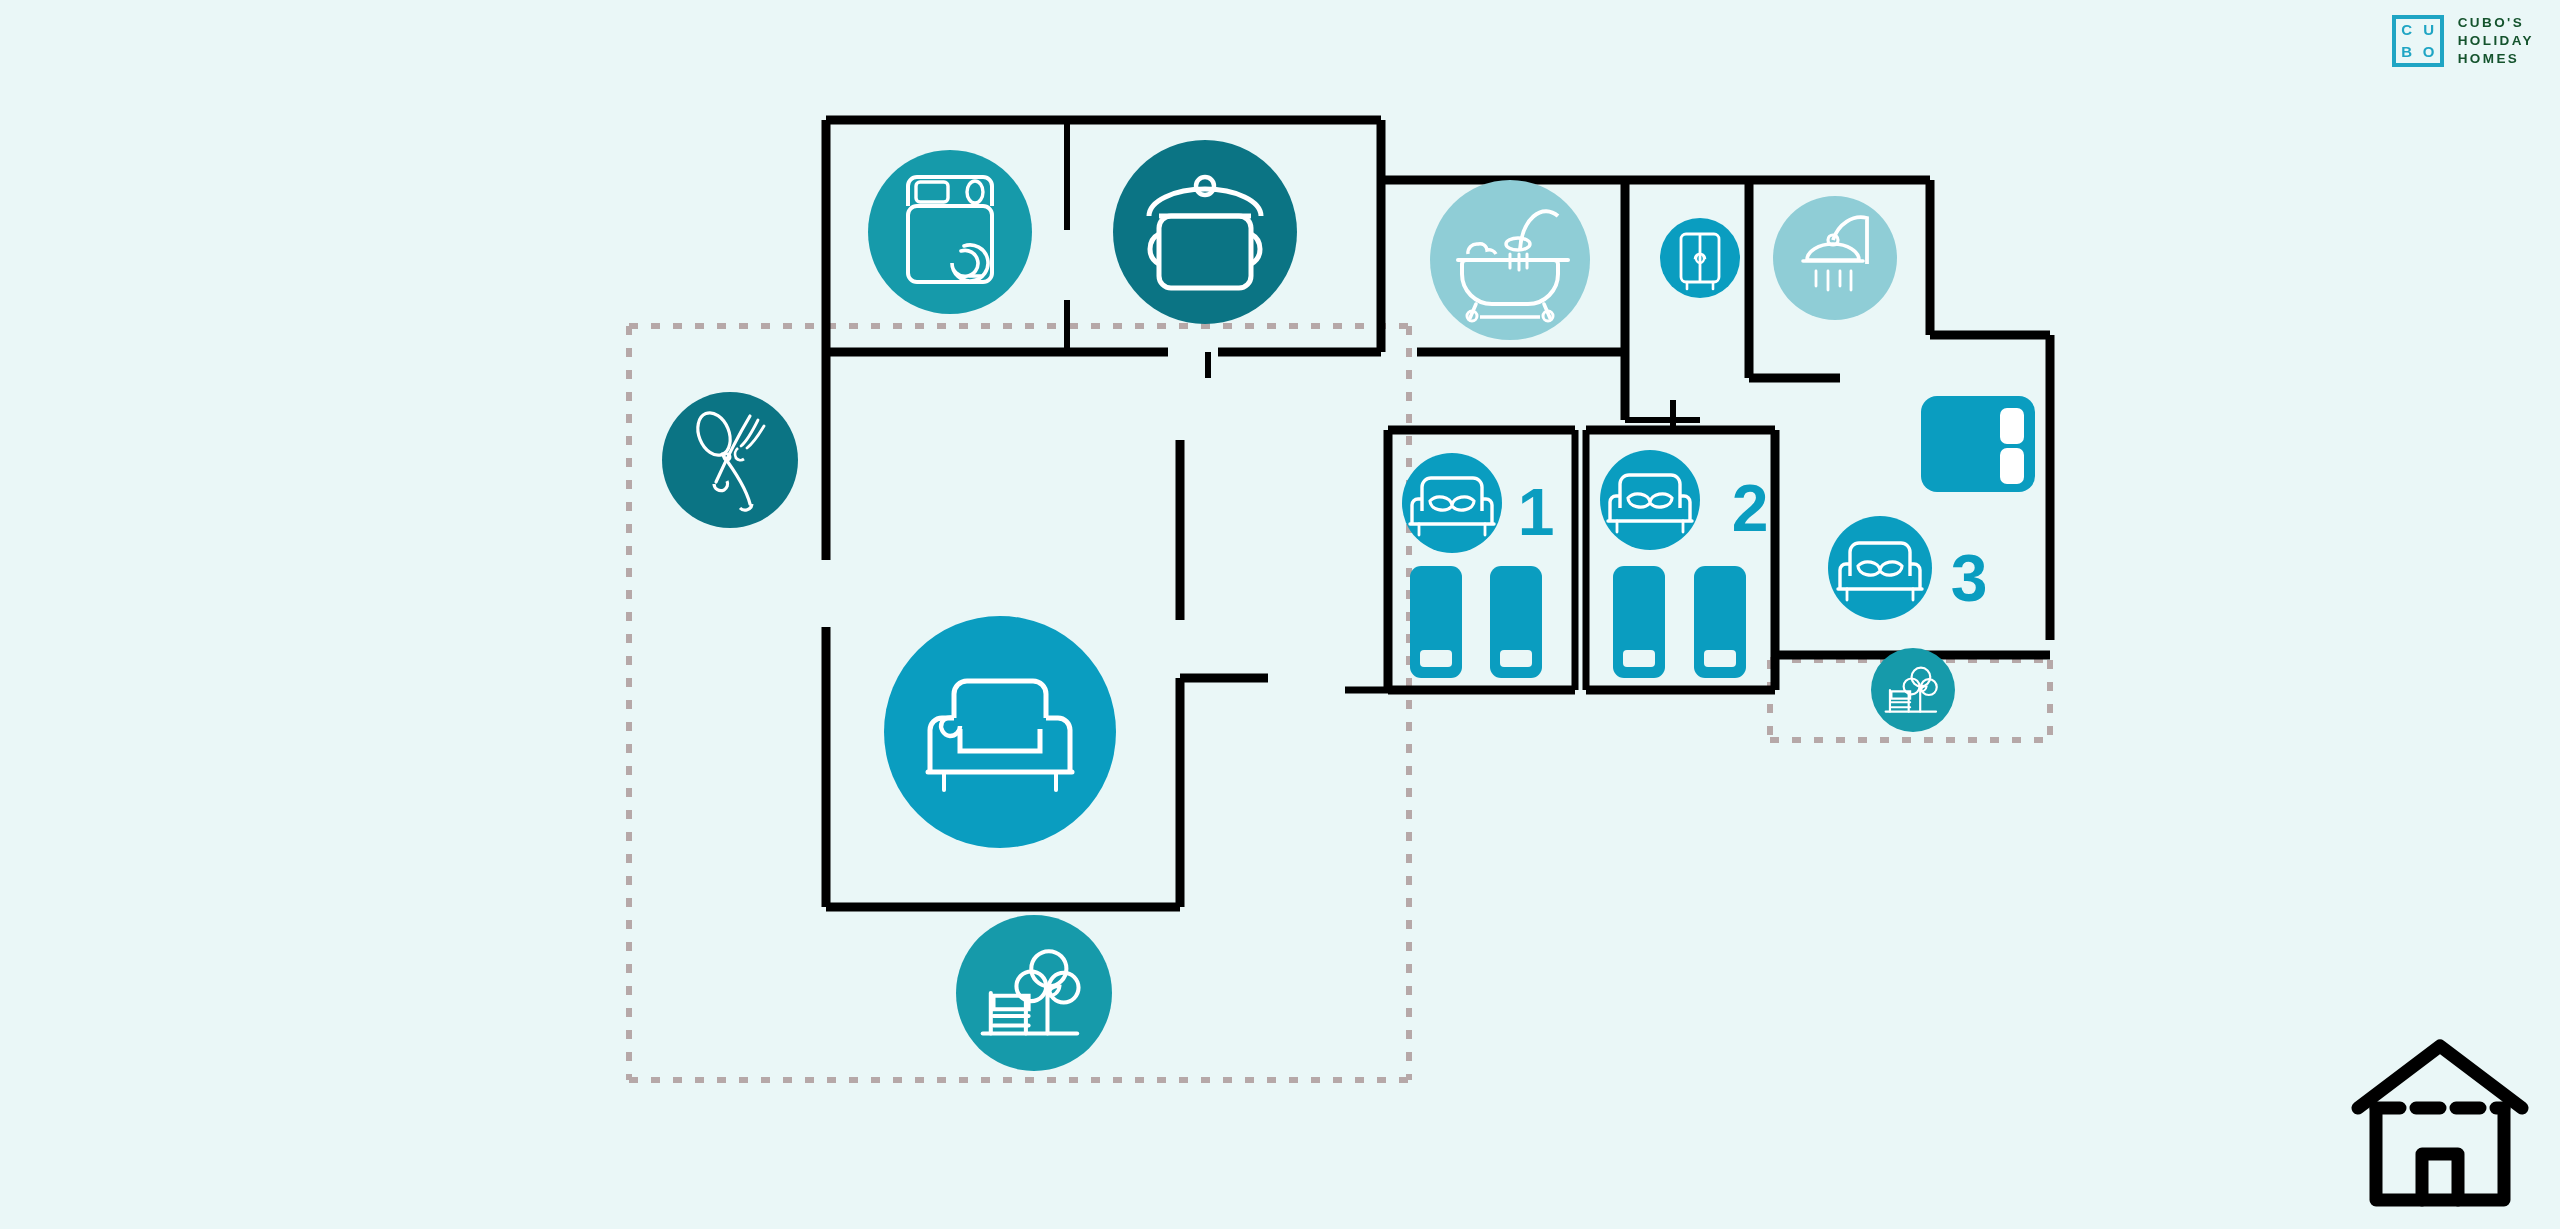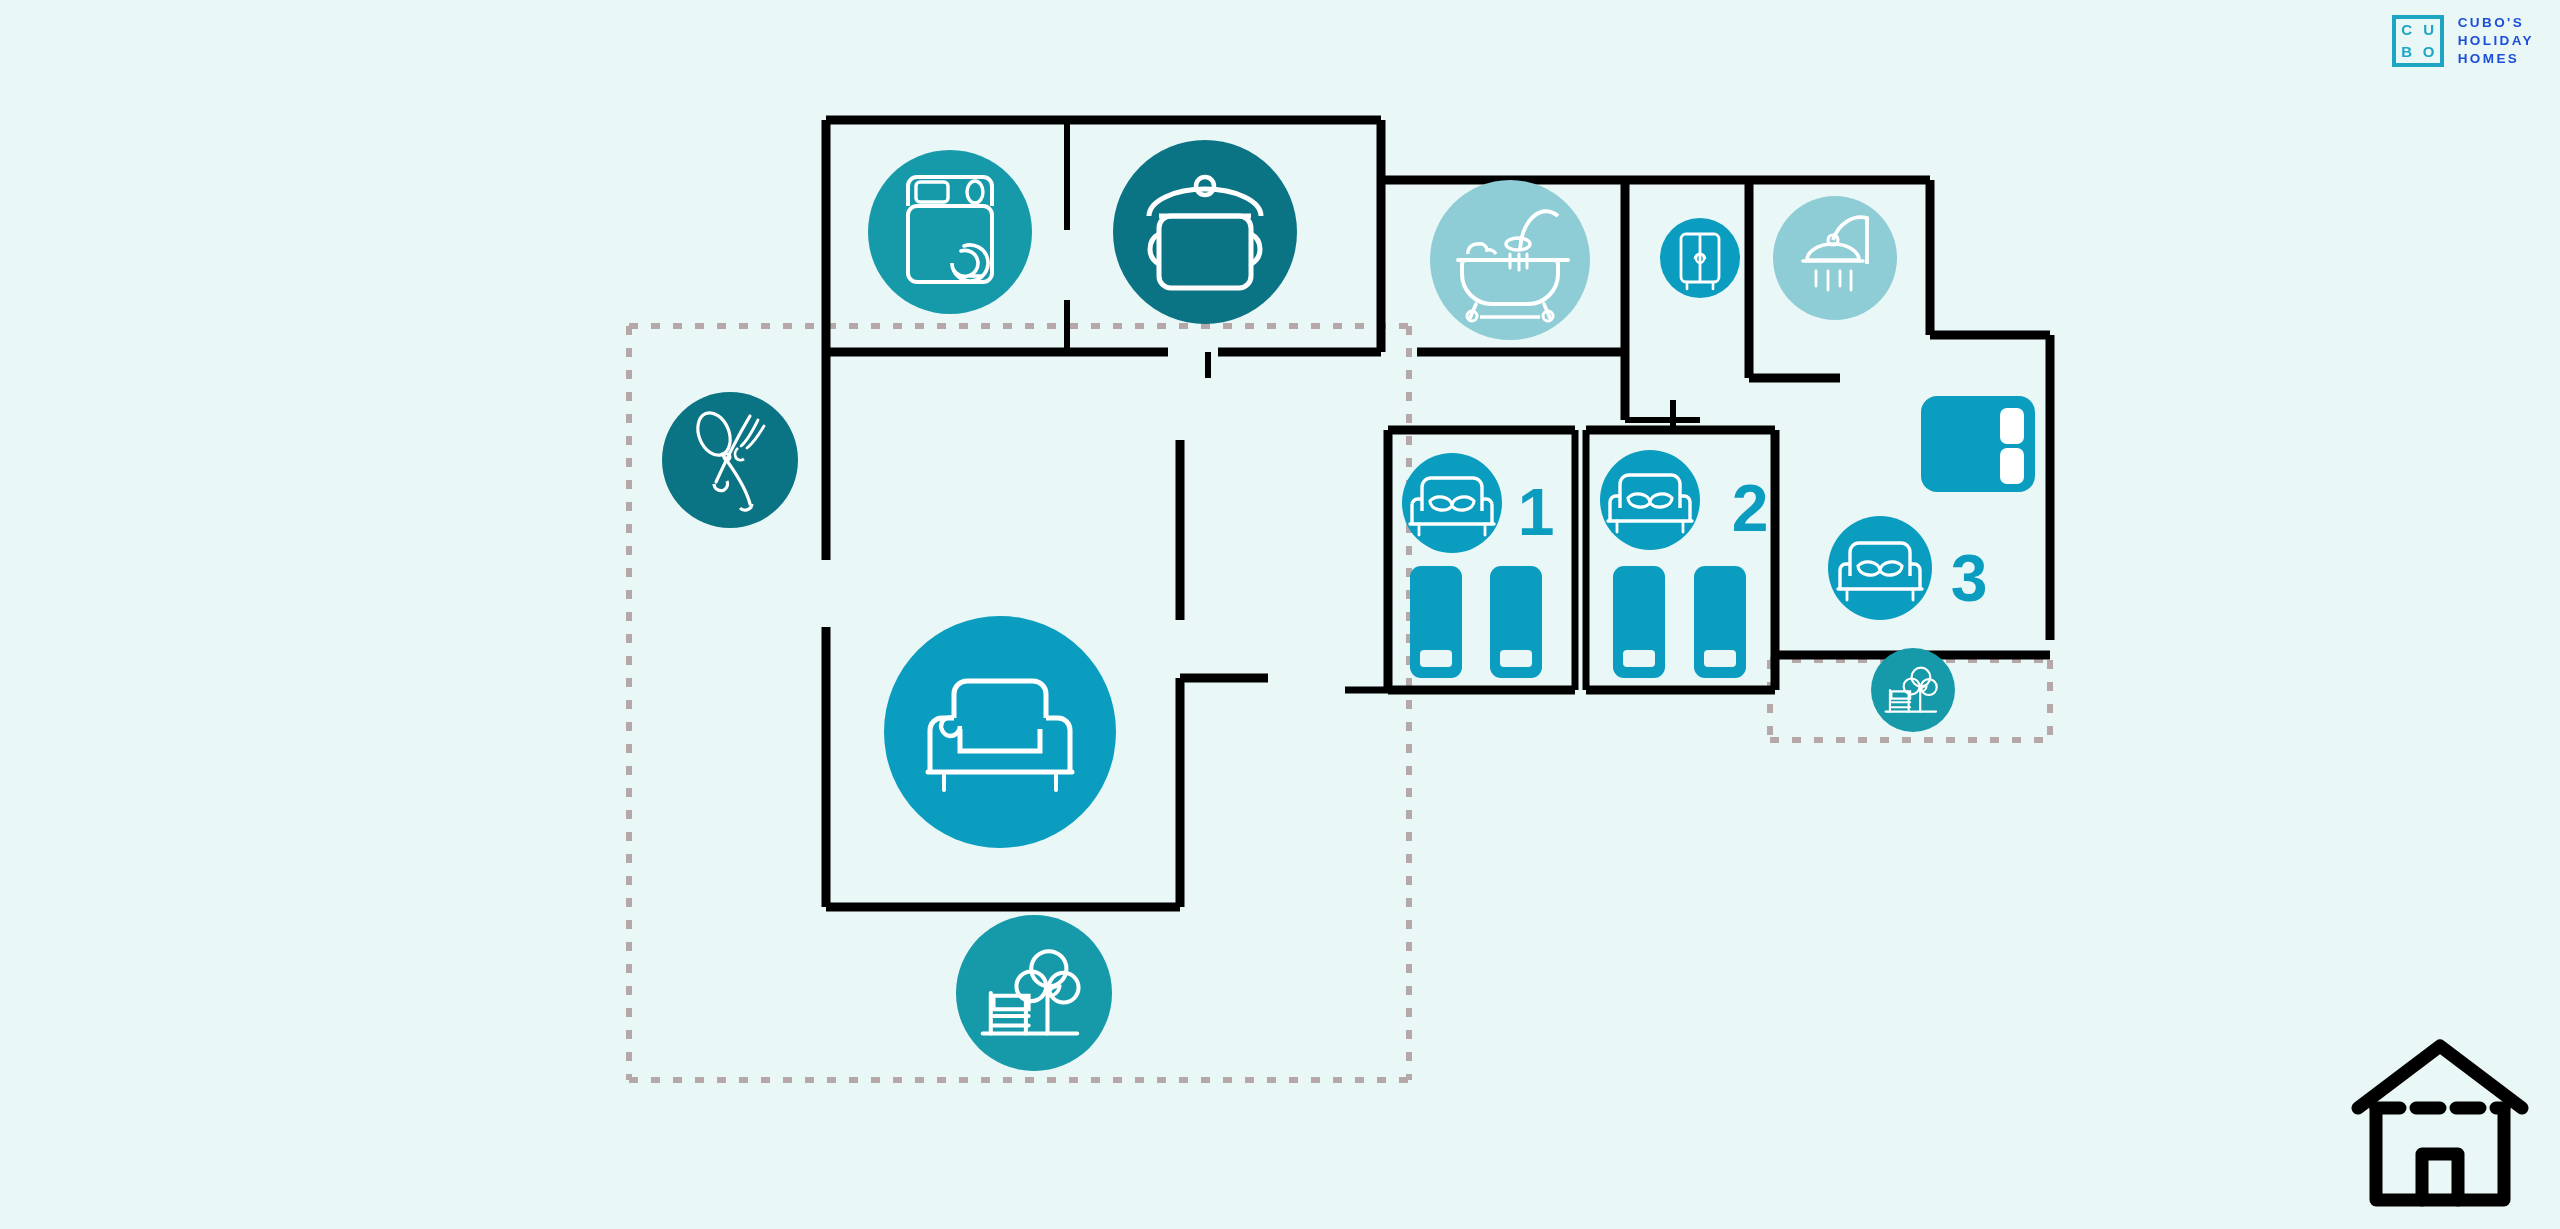--- a/index.html
+++ b/index.html
@@ -33,21 +33,21 @@
     grid-template-columns: 1fr 1fr;
     grid-template-rows: 1fr 1fr;
     place-items: center;
     color: #1FA5C4;
     font-weight: bold;
     font-size: 15px;
     letter-spacing: 0px;
     line-height: 1;
   }
   #brand-words {
-    color: #1d4ed8;
+    color: #14532d;
     font-weight: bold;
     font-size: 13.5px;
     letter-spacing: 2.4px;
     line-height: 1.32;
   }
 
   
   #house-mark {
     position: absolute;
     right: 30px; bottom: 18px;

